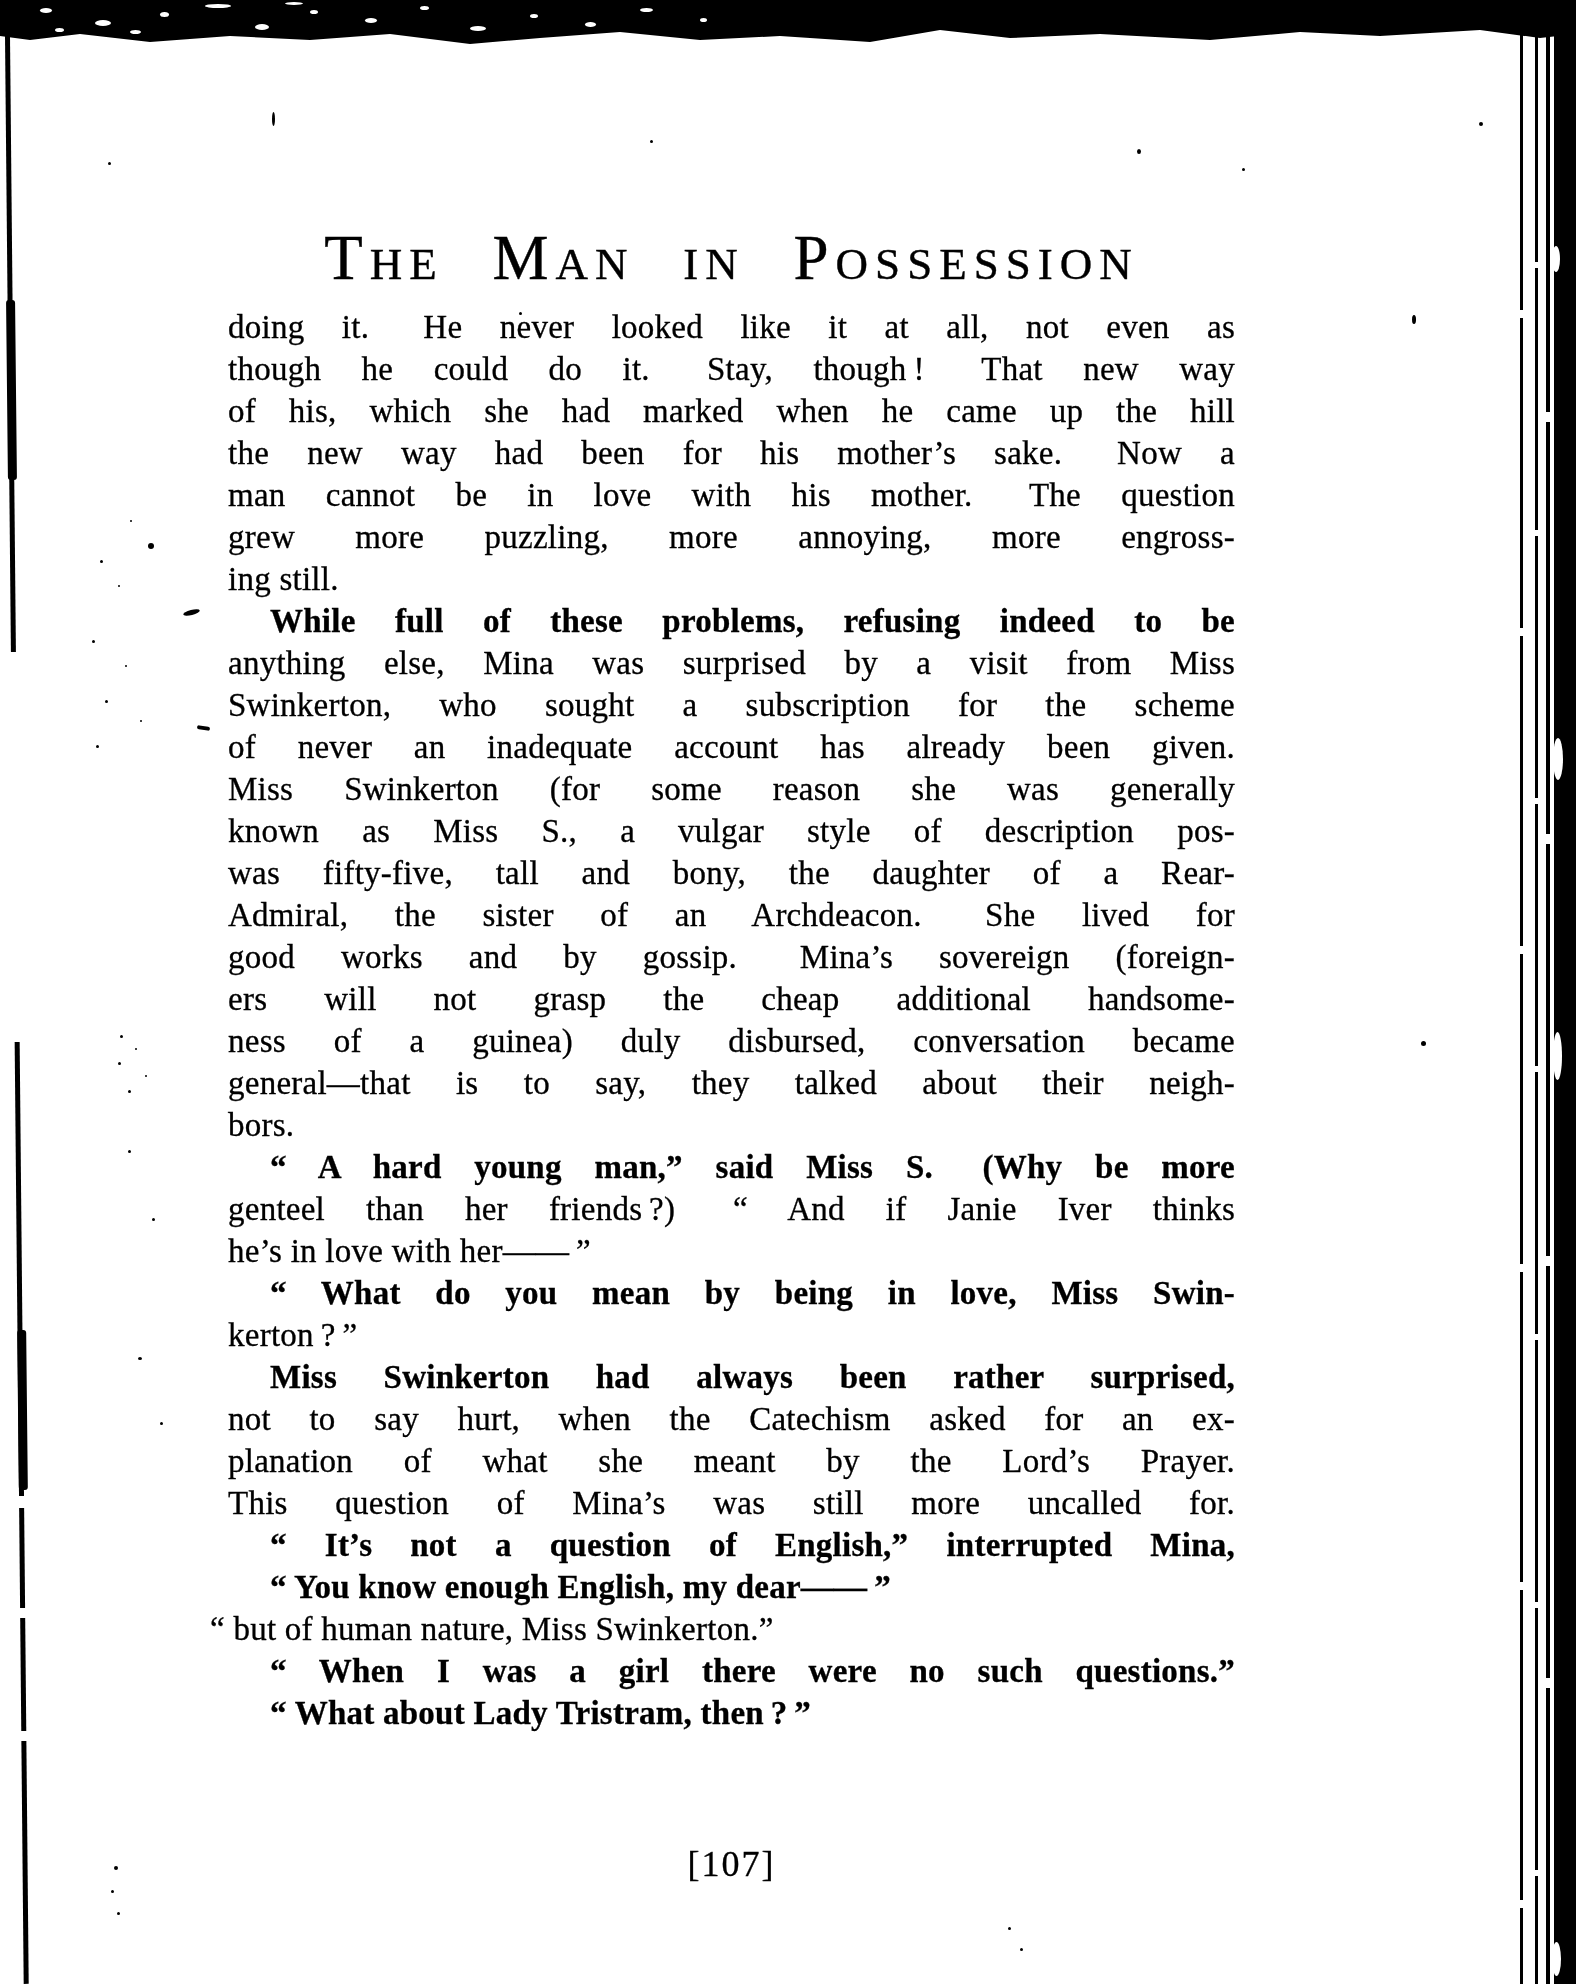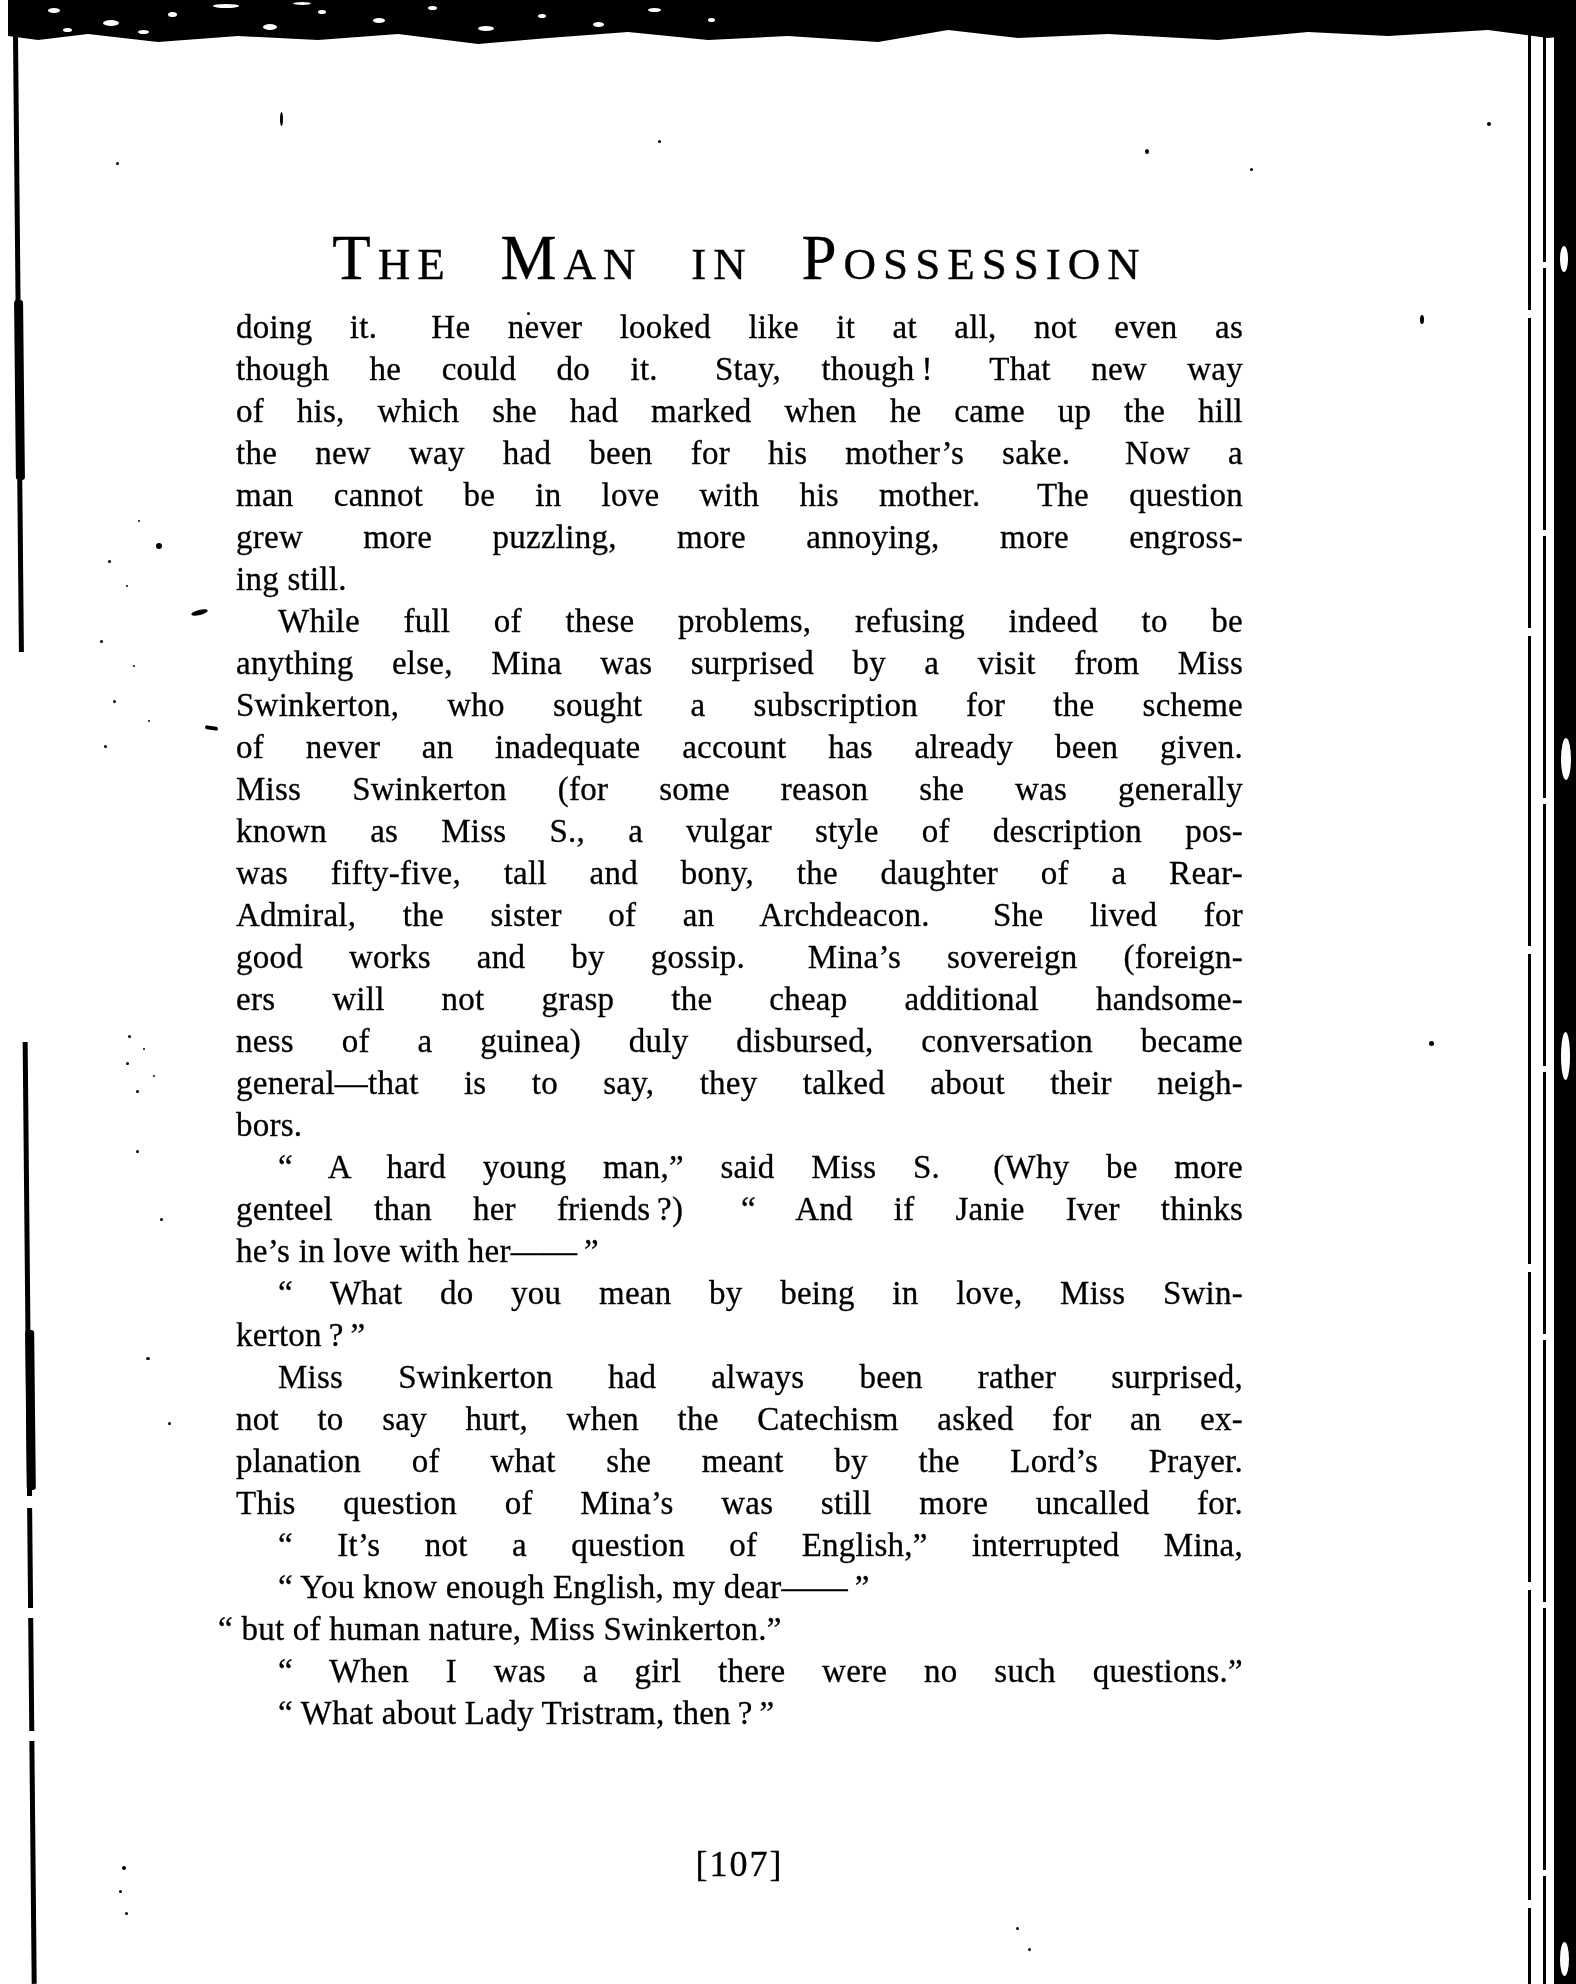--- a/index.html
+++ b/index.html
@@ -1,21 +1,21 @@
 <!DOCTYPE html>
 <html><head>
 <meta charset="utf-8">
 <style>
   html,body{margin:0;padding:0;}
   body{
     width:1576px;height:1984px;position:relative;background:#fff;
     font-family:"Liberation Serif","DejaVu Serif",serif;color:#000;
     overflow:hidden;
   }
-  .page{position:absolute;inset:0;background:#fff;overflow:hidden;margin-left:8px;}
+  .page{position:absolute;inset:0;background:#fff;overflow:hidden;}
 
   
   .topbar{
     position:absolute;left:0;top:0;width:1576px;height:46px;background:#000;
     clip-path:polygon(0 0,1576px 0,1576px 34px,1540px 38px,1480px 30px,1380px 36px,
       1300px 32px,1210px 40px,1100px 34px,1010px 38px,940px 30px,870px 42px,780px 36px,
       700px 40px,620px 32px,540px 38px,470px 44px,390px 34px,310px 40px,230px 36px,
       150px 42px,80px 34px,30px 40px,0 36px);
   }
   .wspeck{position:absolute;background:#fff;border-radius:50%;}
@@ -38,21 +38,21 @@
     -webkit-text-stroke:0.4px #000;white-space:nowrap;
   }
   .title .sc{font-size:45px;}
   .bodytext{
     position:absolute;left:228px;top:306px;width:1007px;
     font-size:33px;line-height:42px;letter-spacing:0.25px;
     -webkit-text-stroke:0.3px #000;
   }
   .line{text-align:justify;text-align-last:justify;}
   .line.nj{text-align:left;text-align-last:auto;}
-  .line.ind{padding-left:42px;}
+  .line.ind{padding-left:42px;font-weight:bold;}
   .line.hang{margin-left:-18px;}
   .folio{
     position:absolute;left:228px;top:1843px;width:1007px;text-align:center;
     font-size:36px;letter-spacing:2px;-webkit-text-stroke:0.3px #000;
   }
 </style>
 </head>
 <body>
 
 <div class="page">

